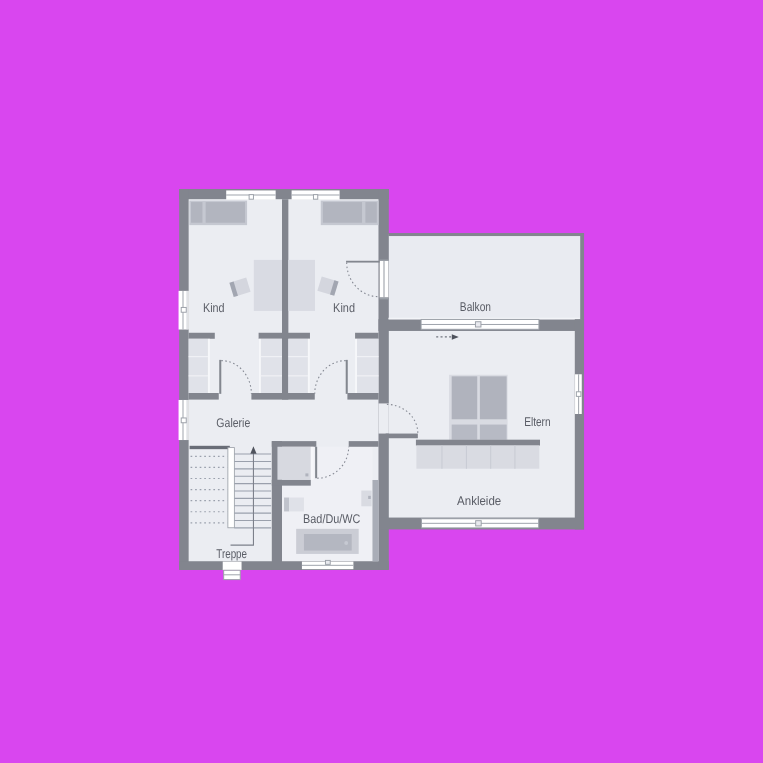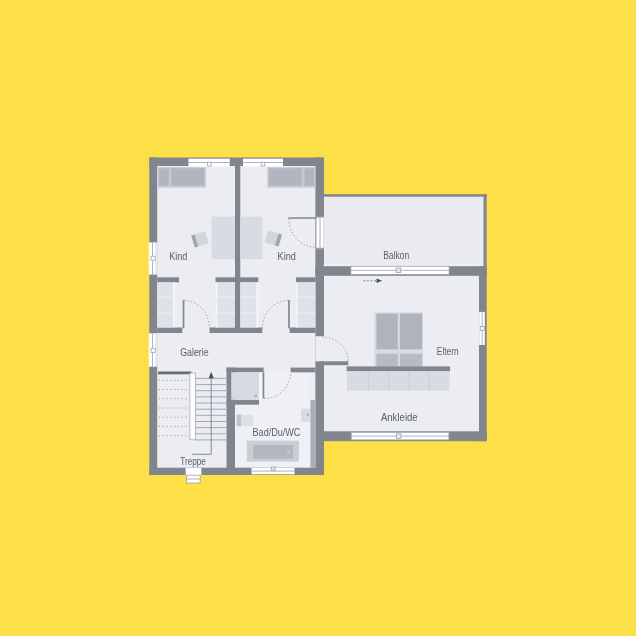--- a/index.html
+++ b/index.html
@@ -1,16 +1,16 @@
 <!DOCTYPE html>
 <html><head>
 <meta charset="utf-8">
 <style>
   html,body{margin:0;padding:0;background:#ffffff;}
-  .page{width:636px;height:636px;position:relative;background:#fde047;overflow:hidden;}
+  .page{width:636px;height:636px;position:relative;background:#d946ef;overflow:hidden;}
   text{font-family:"Liberation Sans",sans-serif;fill:#5a5d66;}
 </style>
 </head>
 <body>
 <div class="page">
 <svg width="636" height="636" viewBox="0 0 636 636" xmlns="http://www.w3.org/2000/svg">
 
 <rect x="151" y="159" width="171" height="314" fill="#ebedf2"></rect>
 
 <rect x="235" y="372.3" width="75.4" height="95.4" fill="#eff0f5"></rect>

